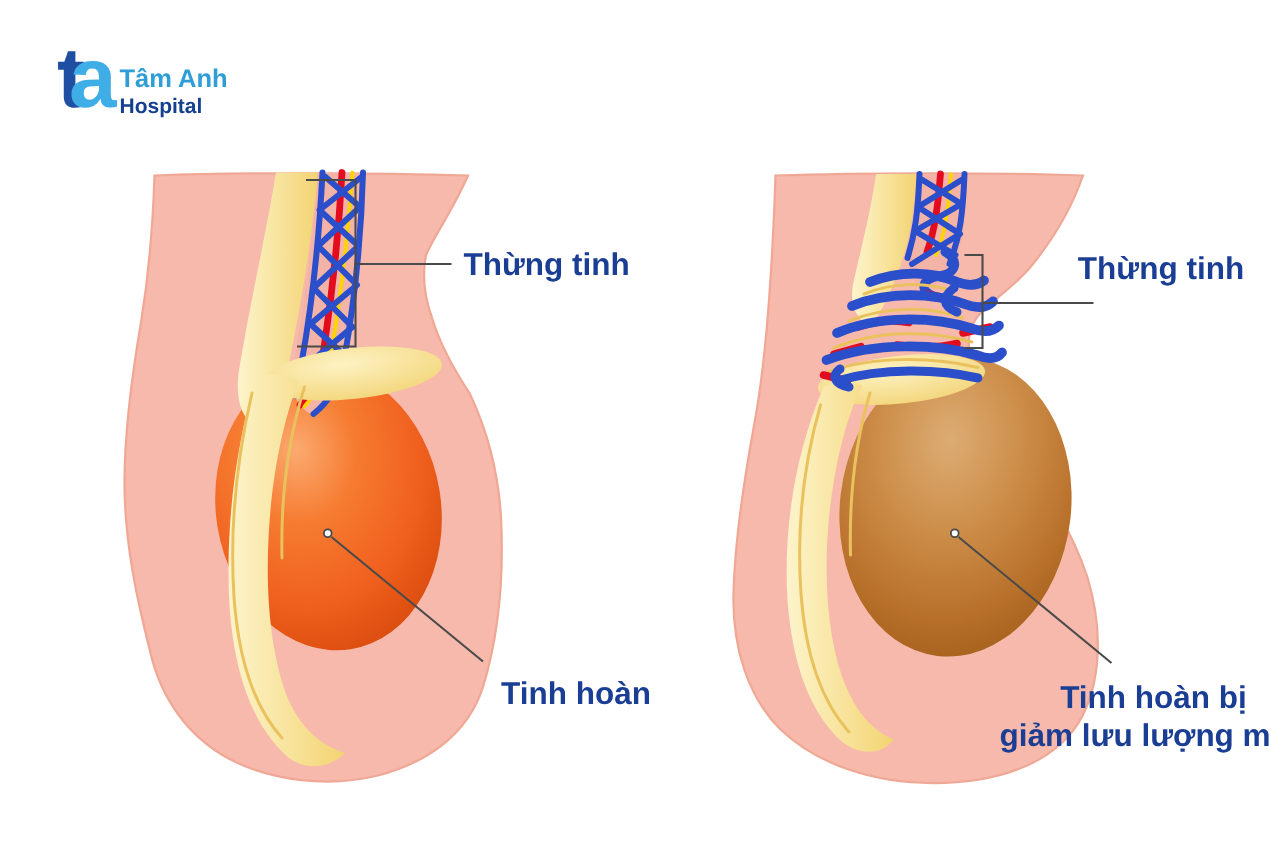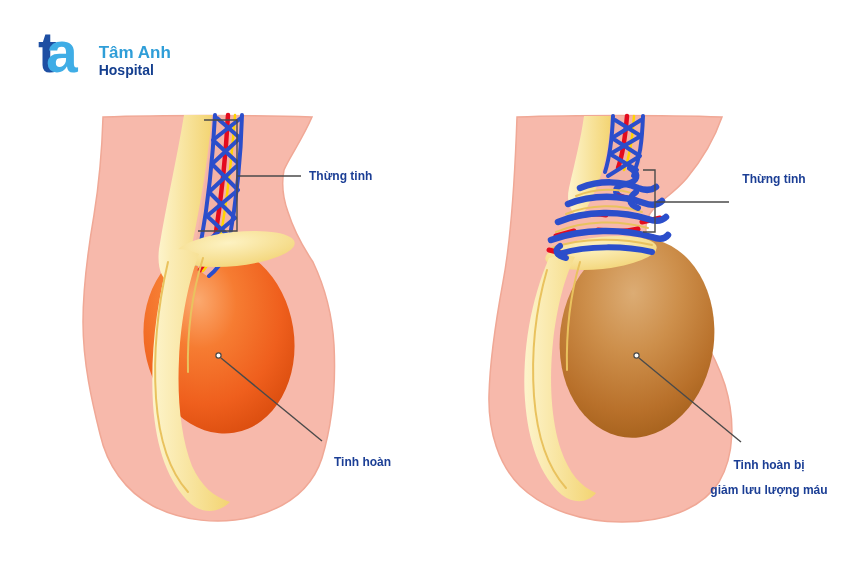--- a/index.html
+++ b/index.html
@@ -6,26 +6,26 @@
   html,body{margin:0;padding:0;background:#fff;}
   .stage{
     position:relative;width:847px;height:565px;background:var(--bg,#ffffff);
     overflow:hidden;font-family:"Liberation Sans","DejaVu Sans",sans-serif;
   }
   
   .logo{position:absolute;left:38px;top:24px;display:flex;align-items:flex-end;}
   .logo-mark{font-weight:bold;font-size:57px;line-height:56px;letter-spacing:-5px;}
   .logo-mark .lt{color:var(--logo-t,#1e4fa3);}
   .logo-mark .la{color:var(--logo-a,#3fade6);margin-left:-6px;}
-  .logo-name{margin-left:26px;margin-top:2px;}
+  .logo-name{margin-left:7px;margin-top:2px;}
   .logo-name .ln1{font-weight:bold;font-size:17px;line-height:17px;color:var(--logo-brand,#2f9ed8);}
   .logo-name .ln2{font-weight:bold;font-size:14px;line-height:19px;color:var(--logo-navy,#153f8f);margin-top:0px;}
   
   .anno{
-    position:absolute;color:var(--label,#1b3e95);font-weight:bold;font-size:12px;
+    position:absolute;color:var(--label,#1b3e95);font-weight:bold;font-size:21px;
     line-height:25px;white-space:nowrap;
   }
   .anno.center{transform:translateX(-50%);text-align:center;}
   
   svg{position:absolute;left:0;top:0;}
   .scrotum{fill:var(--pink,#f7b9ab);stroke:var(--pink-edge,#f0a896);stroke-width:1.5;}
   .cream{fill:url(#gCream);}
   .creamR{fill:url(#gCreamRad);}
   .vesselbed{fill:#f3b3a6;}
   .vein{stroke:var(--vein,#2b4ecb);fill:none;stroke-linecap:round;stroke-linejoin:round;}

